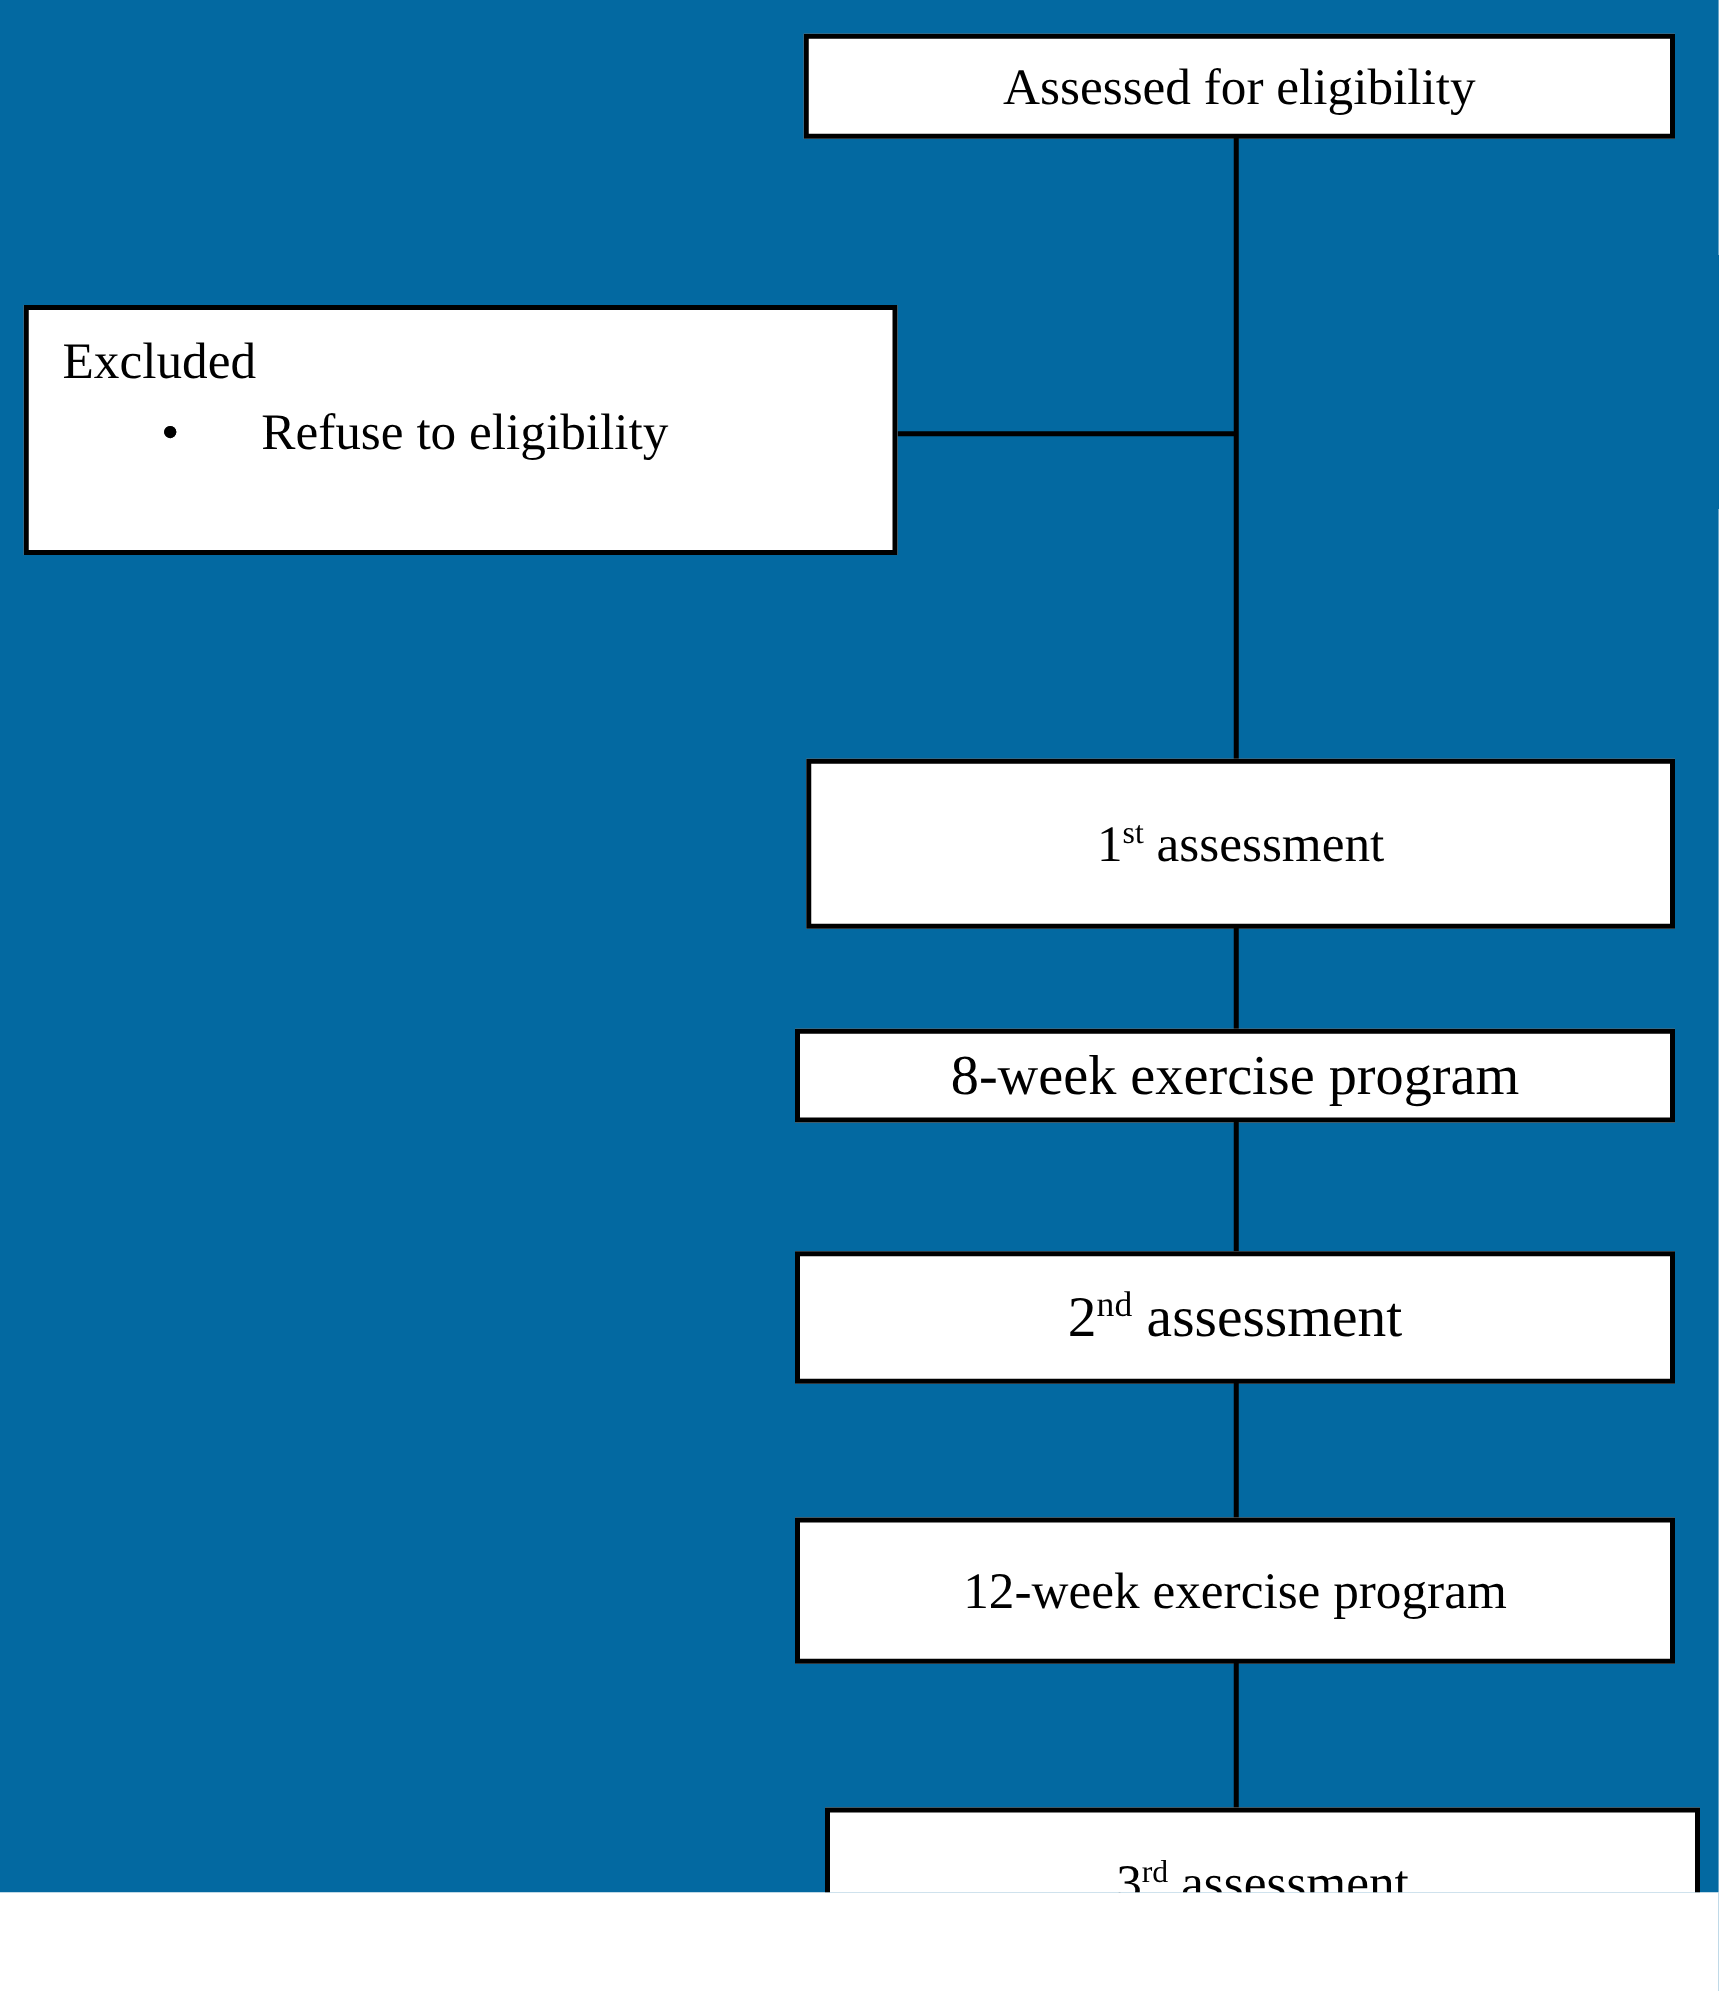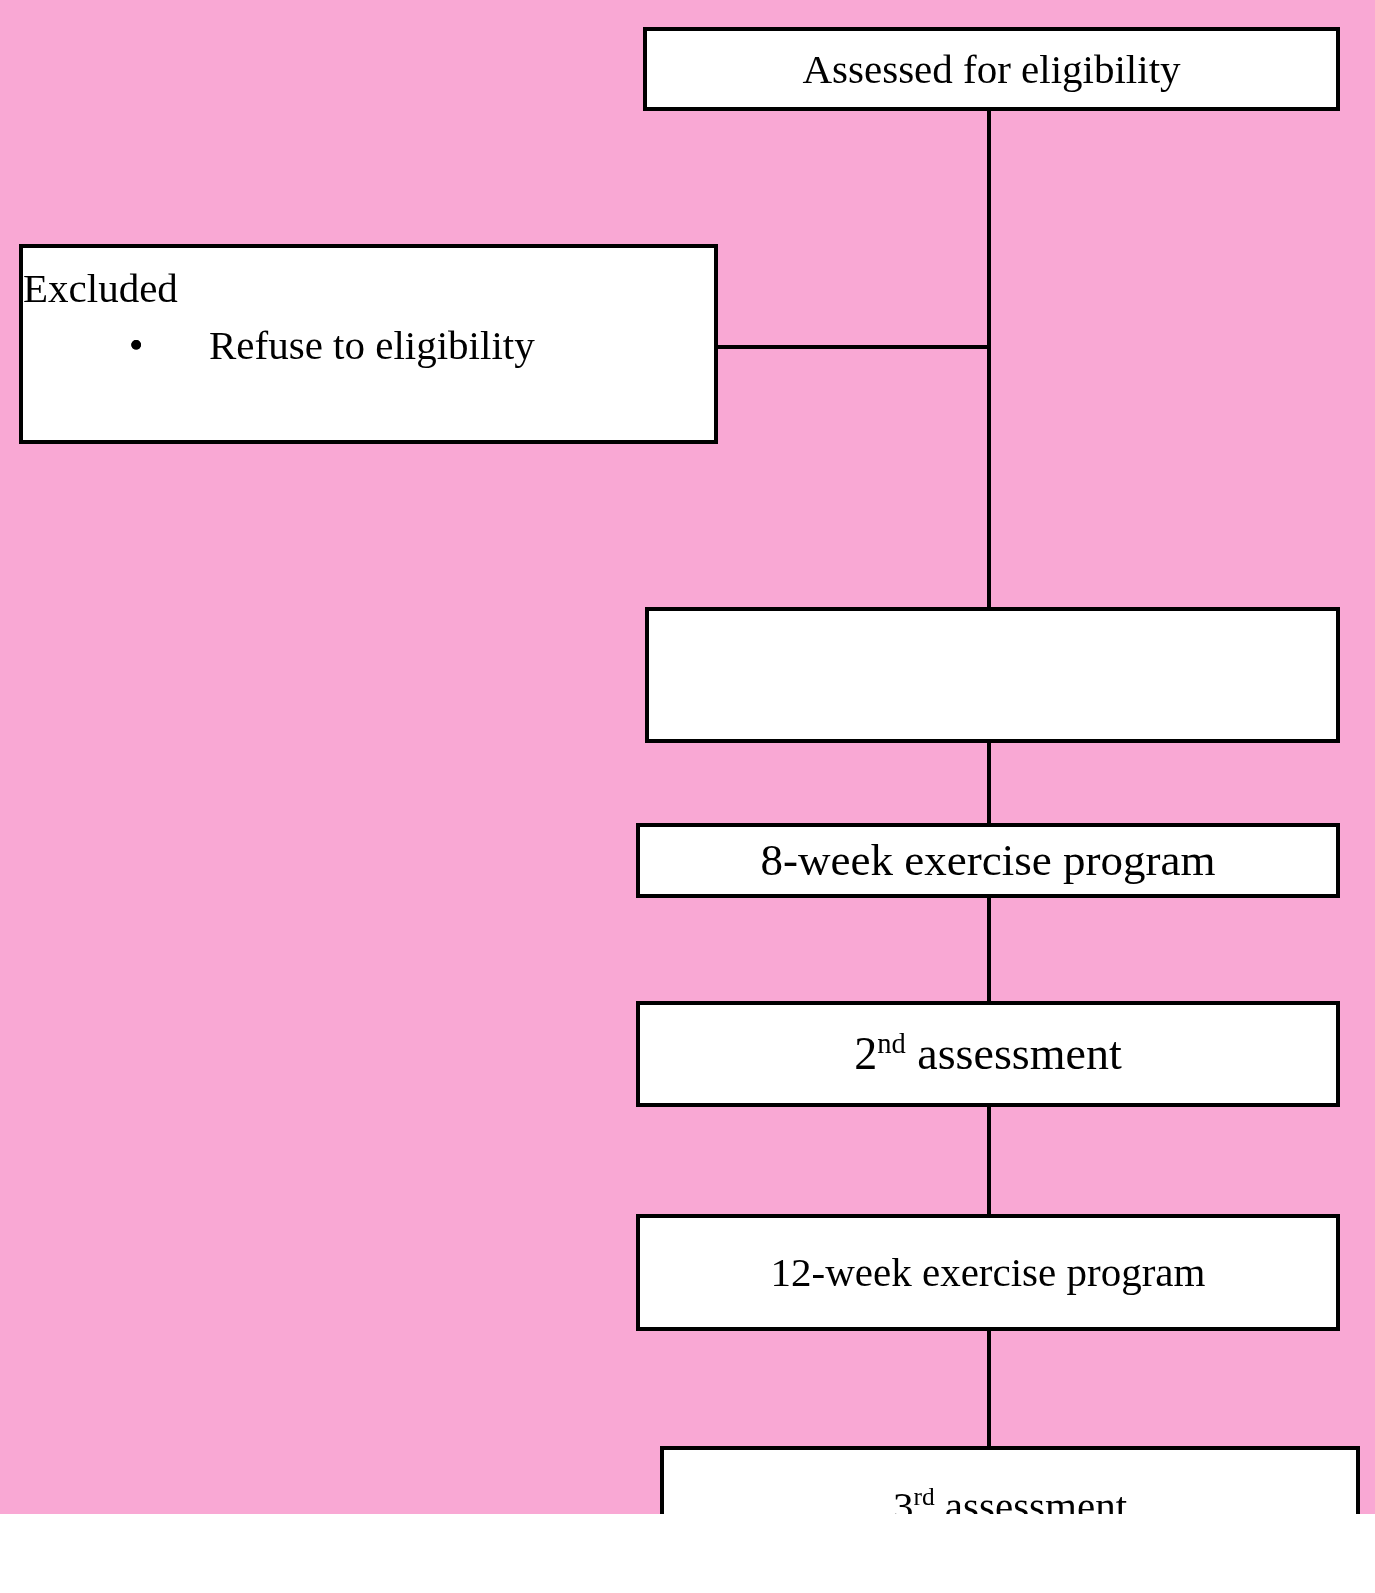--- a/index.html
+++ b/index.html
@@ -8,21 +8,21 @@
     background: #ffffff;
   }
   body {
     font-family: "Liberation Serif", "DejaVu Serif", serif;
     color: #000000;
   }
   #flowchart {
     position: relative;
     width: 1375px;
     height: 1514px;
-    background: #f9a8d4;
+    background: #0369a1;
     overflow: hidden;
   }
   .node {
     position: absolute;
     box-sizing: border-box;
     border: 4px solid #000000;
     background: #ffffff;
     display: flex;
     flex-direction: column;
     align-items: center;
@@ -50,20 +50,21 @@
     left: 19px; top: 244px; width: 699px; height: 200px;
     display: block;
     align-items: stretch;
     justify-content: flex-start;
     text-align: left;
     padding: 16px 0 0 0;
   }
   #node-excluded .heading {
     display: block;
     font-size: 41px;
+    padding-left: 27px;
     margin-bottom: 4px;
   }
   #node-excluded ul {
     list-style: none;
     margin: 0;
     padding: 0;
   }
   #node-excluded li {
     position: relative;
     font-size: 41px;
@@ -146,20 +147,21 @@
         <span class="bullet">•</span>
       </li>
       <li>
         <span class="bullet">•</span>
         <span>Refuse to eligibility</span>
       </li>
     </ul>
   </div>
 
   <div class="node" id="node-assessment1">
+    <span class="line"><span>1</span><sup>st</sup><span> assessment</span></span>
   </div>
 
   <div class="connector v-connector" id="conn-assessment1-to-program8"></div>
 
   <div class="node" id="node-program8">
     <span class="line">8-week exercise program</span>
   </div>
 
   <div class="connector v-connector" id="conn-program8-to-assessment2"></div>
 

